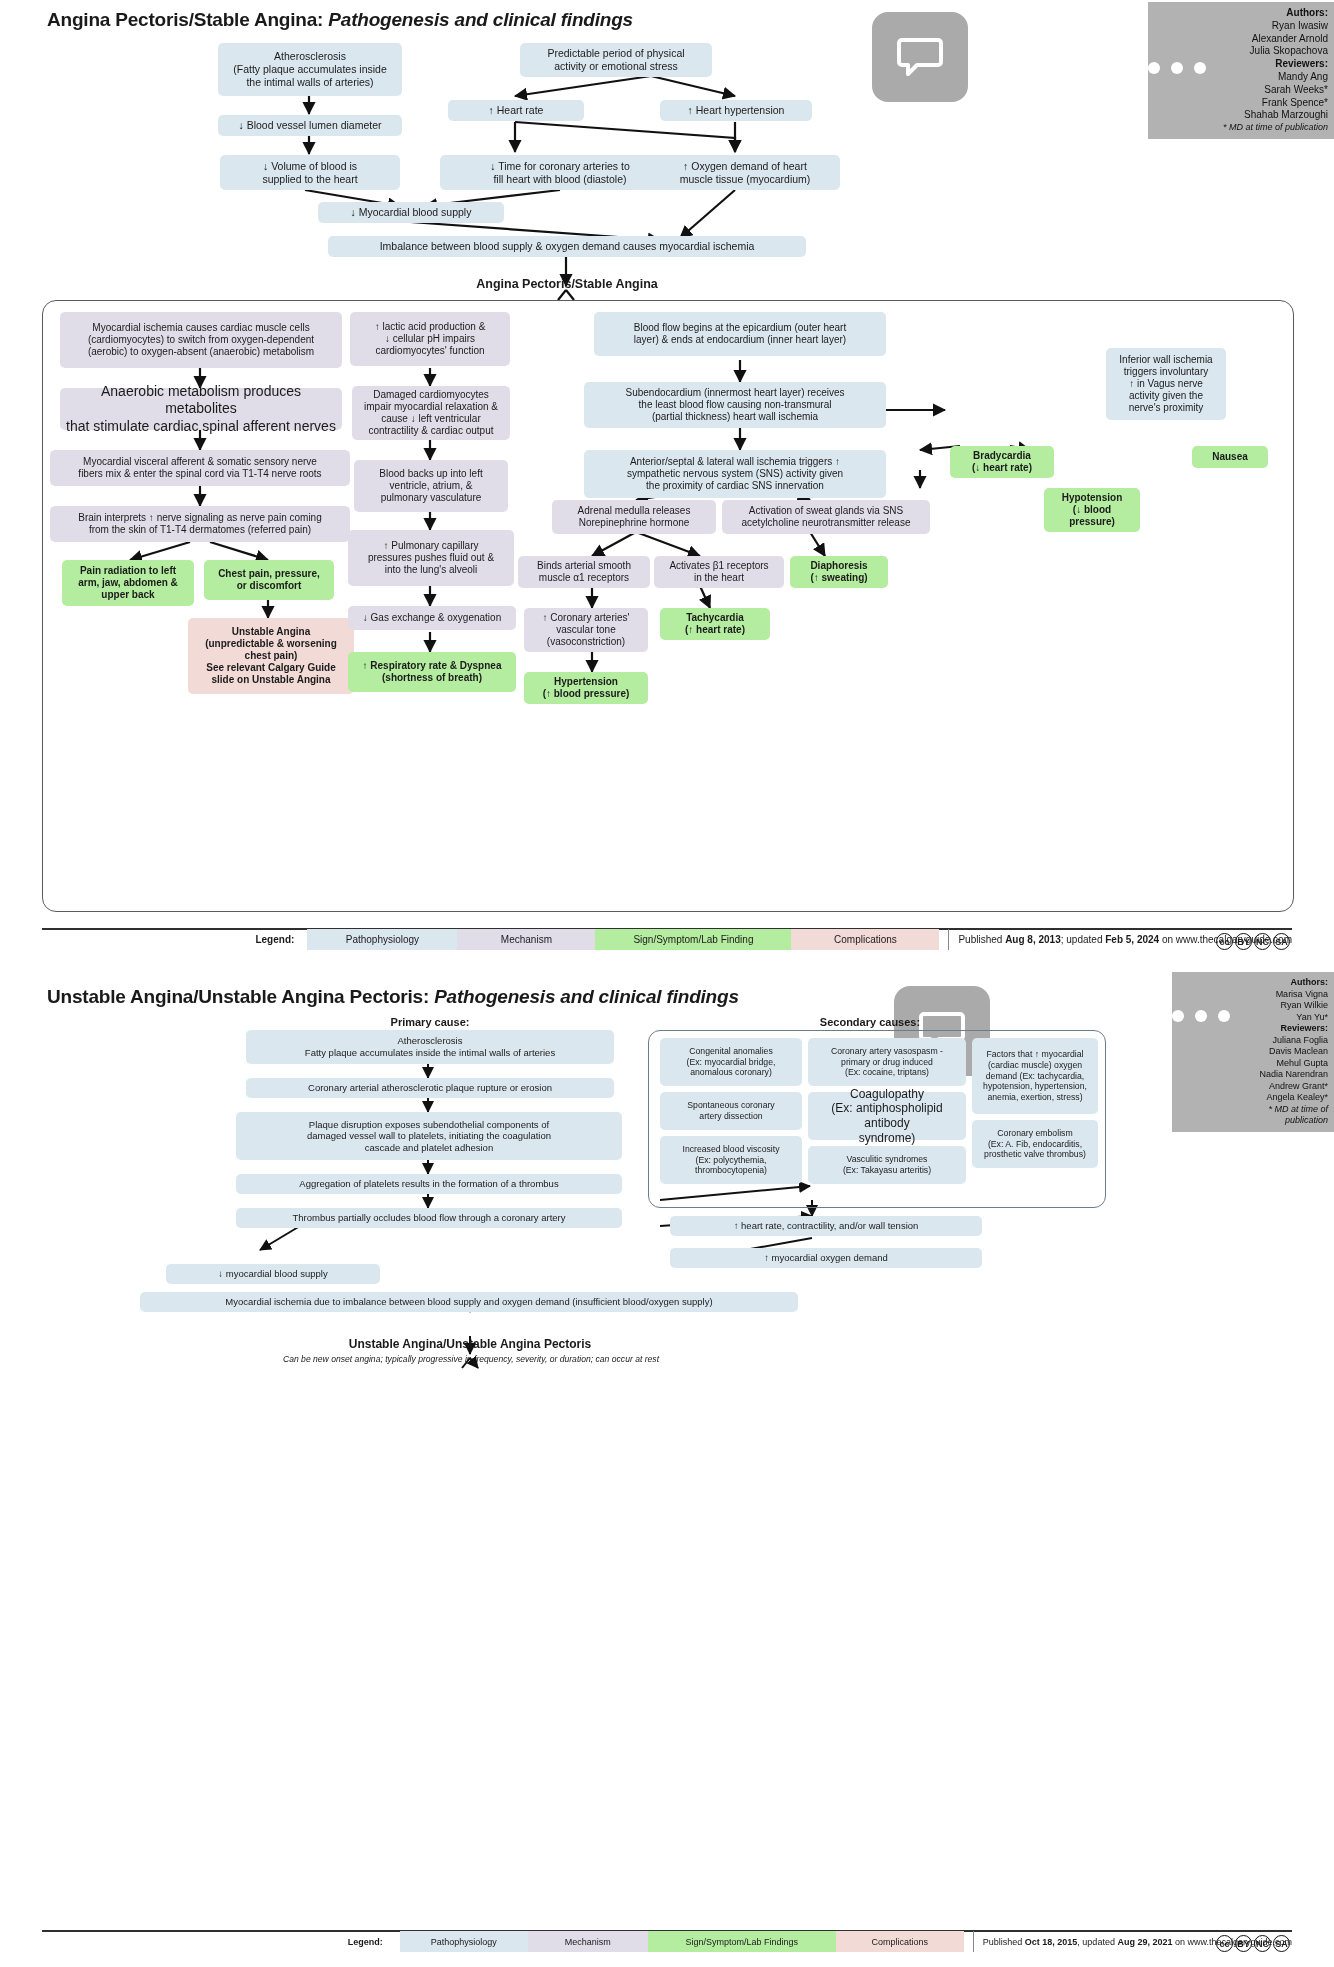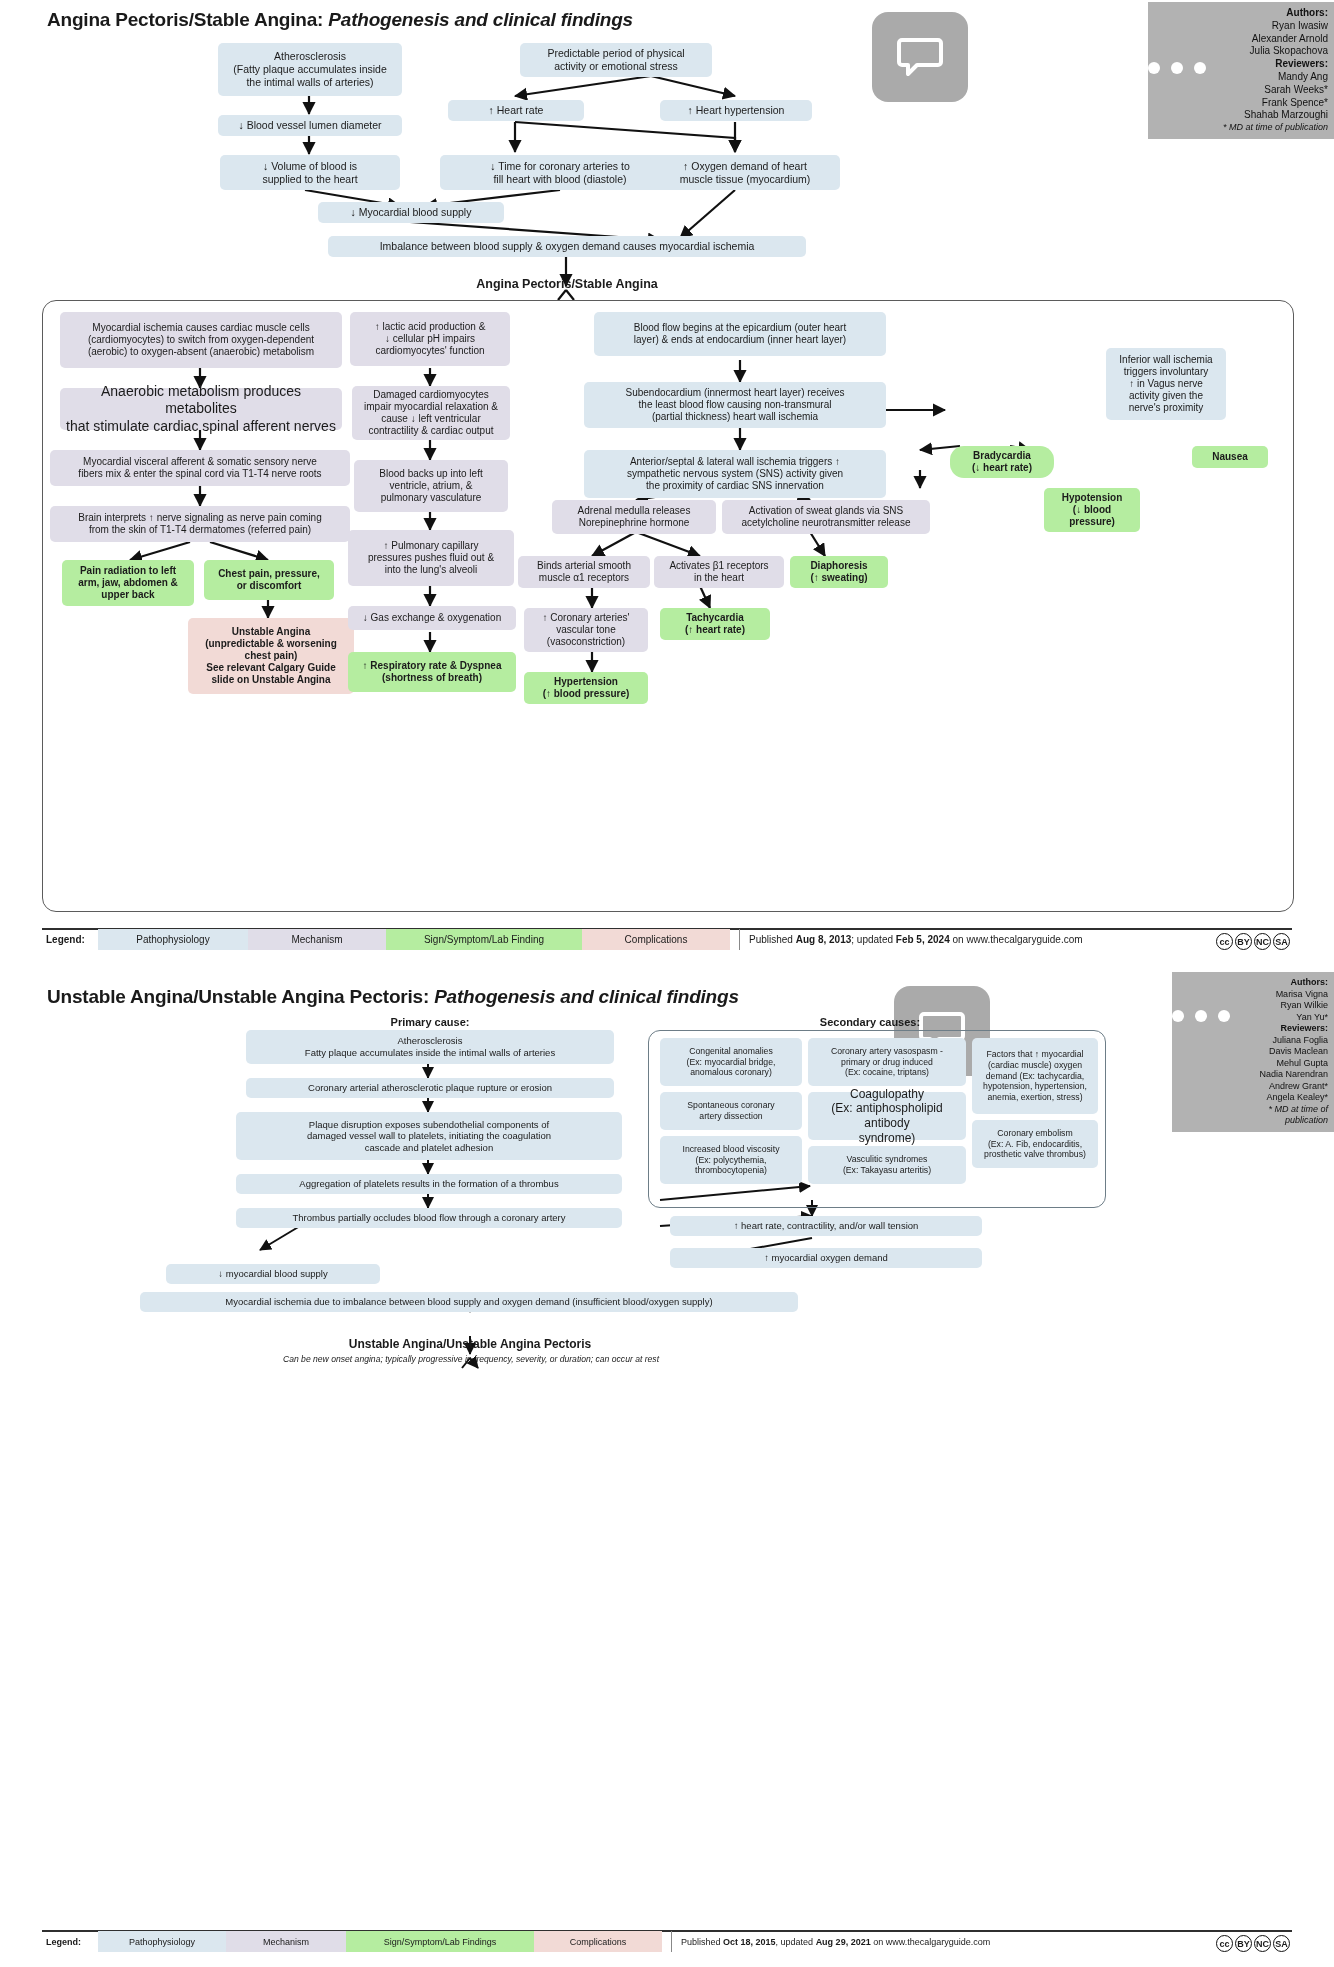--- a/index.html
+++ b/index.html
@@ -54,20 +54,21 @@
   }
 
   svg.edges { position:absolute; left:0; top:0; width:1334px; height:100%; pointer-events:none; }
 
   
   .legend {
     position:absolute; left:42px; width:1250px; height:21px;
     border-top:2px solid #2f2f2f;
     display:flex; align-items:center;
     font-size:10px;
+    justify-content:flex-end;
   }
   .legend .lg-label { font-weight:bold; width:56px; padding-left:4px; }
   .legend .sw { height:21px; display:flex; align-items:center; justify-content:center; padding:0 10px; }
   .sw.p1 { background:#dbe7ef; }
   .sw.p2 { background:#e0dde8; }
   .sw.p3 { background:#b5eda0; }
   .sw.p4 { background:#f2dad6; }
   .legend .pubsep { width:1px; height:21px; background:#888; margin:0 9px; }
   .legend .pub b { font-weight:bold; }
   .cc {
@@ -268,21 +269,21 @@
   <div class="node sign" style="left:660px; top:608px; width:110px; height:32px; font-size:10px; white-space:pre-line;">Tachycardia
 (↑ heart rate)</div>
   <div class="node sign" style="left:524px; top:672px; width:124px; height:32px; font-size:10px; white-space:pre-line;">Hypertension
 (↑ blood pressure)</div>
 
   <div class="node patho" style="left:1106px; top:348px; width:120px; height:72px; font-size:10px; white-space:pre-line;">Inferior wall ischemia
 triggers involuntary
 ↑ in Vagus nerve
 activity given the
 nerve's proximity</div>
-  <div class="node sign" style="left:950px; top:446px; width:104px; height:32px; font-size:10px; white-space:pre-line;border-radius:14px;">Bradycardia
+  <div class="node sign" style="left:950px; top:446px; width:104px; height:32px; font-size:10px; white-space:pre-line;">Bradycardia
 (↓ heart rate)</div>
   <div class="node sign" style="left:1192px; top:446px; width:76px; height:22px; font-size:10px;">Nausea</div>
   <div class="node sign" style="left:1044px; top:488px; width:96px; height:44px; font-size:10px; white-space:pre-line;">Hypotension
 (↓ blood
 pressure)</div>
 
   <div class="legend" style="top:928px;">
     <span class="lg-label">Legend:</span>
     <span class="sw p1" style="width:150px;">Pathophysiology</span>
     <span class="sw p2" style="width:138px;">Mechanism</span>

